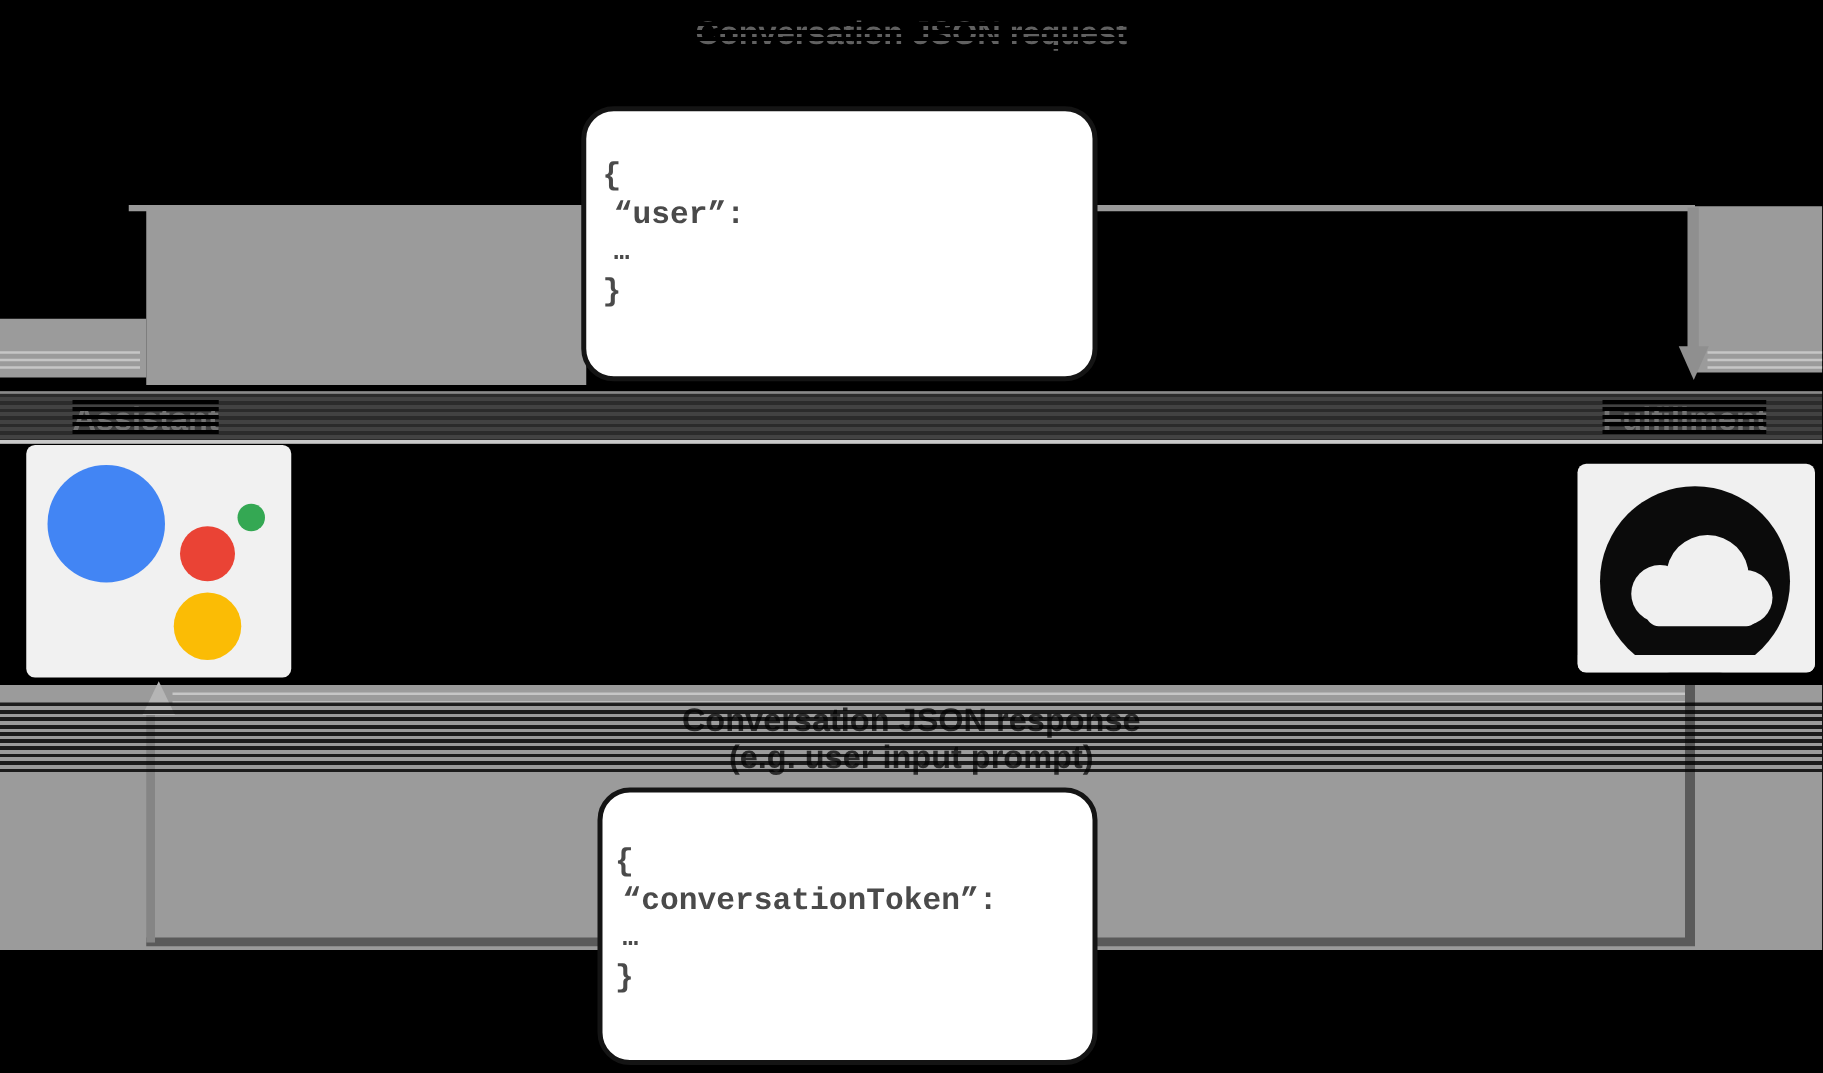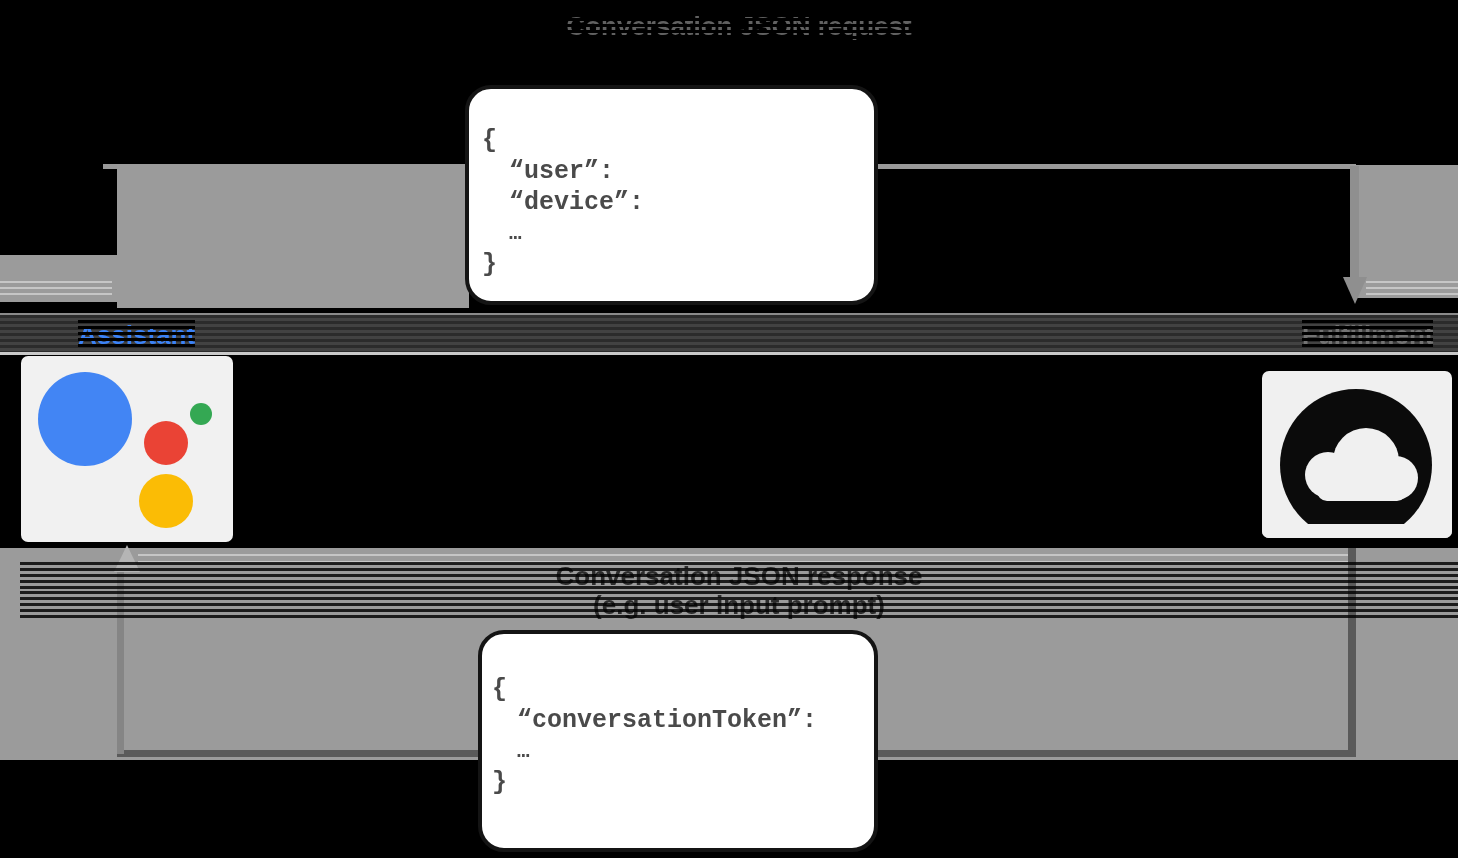--- a/index.html
+++ b/index.html
@@ -23,37 +23,37 @@
               border-right:12px solid transparent;border-top:27px solid #8f8f8f;z-index:2;}
   .arrow-up{left:114px;top:545px;width:0;height:0;border-left:13px solid transparent;
             border-right:13px solid transparent;border-bottom:27px solid #b5b5b5;z-index:3;}
   .dark-v-right{left:1348px;top:548px;width:8px;height:206px;}
   .dark-h{left:117px;top:750px;width:1239px;height:7px;}
   .dark-v-left{left:117px;top:566px;width:7px;height:188px;background:#858585;z-index:2;}
 
   
   .biglabel{left:0;width:1458px;text-align:center;font-size:26px;font-weight:bold;
             line-height:29px;z-index:3;}
-  .lbl-line{position:relative;height:29px;margin-left:20px;}
+  .lbl-line{position:relative;height:29px;}
   .lbl-line::after{content:"";position:absolute;left:0;right:0;top:0;bottom:0;
             background:repeating-linear-gradient(180deg,#000 0 3px,transparent 3px 6px);
             pointer-events:none;}
   .req-label{top:12px;color:#616161;}
   .resp-label{top:562px;color:#2c2c2c;text-align:center;}
   .resp-label .lbl-line::after{background:repeating-linear-gradient(180deg,rgba(0,0,0,.82) 0 3px,transparent 3px 6px);}
 
   
   .name-row{left:0;top:313px;width:1458px;height:42px;background:#424242;
             border-top:2px solid #8a8a8a;border-bottom:3px solid #c9c9c9;
             box-sizing:border-box;z-index:1;}
   .name-row::after{content:"";position:absolute;left:0;right:0;top:0;bottom:0;
             background:repeating-linear-gradient(180deg,rgba(0,0,0,.35) 0 3px,transparent 3px 6px);}
   .name-label{top:320px;font-size:26px;font-weight:bold;z-index:3;position:absolute;}
   .name-label .lbl-line{height:28px;}
-  .assistant-name{left:58px;color:#3b82f6;}
+  .assistant-name{left:58px;color:#737373;}
   .fulfillment-name{left:1282px;color:#737373;}
 
   
   .assistant-box{left:21px;top:356px;width:212px;height:186px;background:#f1f1f1;
                  border-radius:7px;z-index:2;}
   .dot{position:absolute;border-radius:50%;}
   .c-blue{left:17px;top:16px;width:94px;height:94px;background:#4285F4;}
   .c-red{left:123px;top:65px;width:44px;height:44px;background:#EA4335;}
   .c-green{left:169px;top:47px;width:22px;height:22px;background:#34A853;}
   .c-yellow{left:118px;top:118px;width:54px;height:54px;background:#FBBC05;}
@@ -63,23 +63,23 @@
              border-radius:7px;z-index:2;overflow:hidden;}
 
   
   .codebox{background:#fff;border:4px solid #141414;border-radius:26px;z-index:4;
            font-family:"Liberation Mono",monospace;font-weight:bold;font-size:25px;
            line-height:31px;color:#4a4a4a;box-sizing:border-box;}
   .box1{left:465px;top:85px;width:413px;height:220px;padding-top:36px;}
   .box2{left:478px;top:630px;width:400px;height:222px;padding-top:40px;}
   .code-line{white-space:pre;}
   .box1 .brace{padding-left:13px;}
-  .box1 .indent{padding-left:40px;}
+  .box1 .indent{padding-left:22px;}
   .box2 .brace{padding-left:10px;}
-  .box2 .indent{padding-left:35px;}
+  .box2 .indent{padding-left:16px;}
   .ellipsis{font-size:21px;}
 </style>
 </head>
 <body>
 
 <div id="stage">
 
   <div class="abs biglabel req-label">
     <div class="lbl-line">Conversation JSON request</div>
   </div>
@@ -93,21 +93,20 @@
   <div class="abs lightline" style="left:0;top:293px;width:112px;"></div>
   <div class="abs lightline" style="left:1366px;top:281px;width:92px;"></div>
   <div class="abs lightline" style="left:1366px;top:287px;width:92px;"></div>
   <div class="abs lightline" style="left:1366px;top:293px;width:92px;"></div>
   <div class="abs shaft-top"></div>
   <div class="abs arrow-down"></div>
 
   <div class="abs codebox box1">
     <div class="code-line brace">{</div>
     <div class="code-line indent">“user”:</div>
-    <div class="code-line indent">“device”:</div>
     <div class="code-line indent ellipsis">…</div>
     <div class="code-line brace">}</div>
   </div>
 
   <div class="abs name-row"></div>
   <div class="name-label assistant-name">
     <div class="lbl-line">Assistant</div>
   </div>
   <div class="name-label fulfillment-name">
     <div class="lbl-line">Fulfillment</div>

